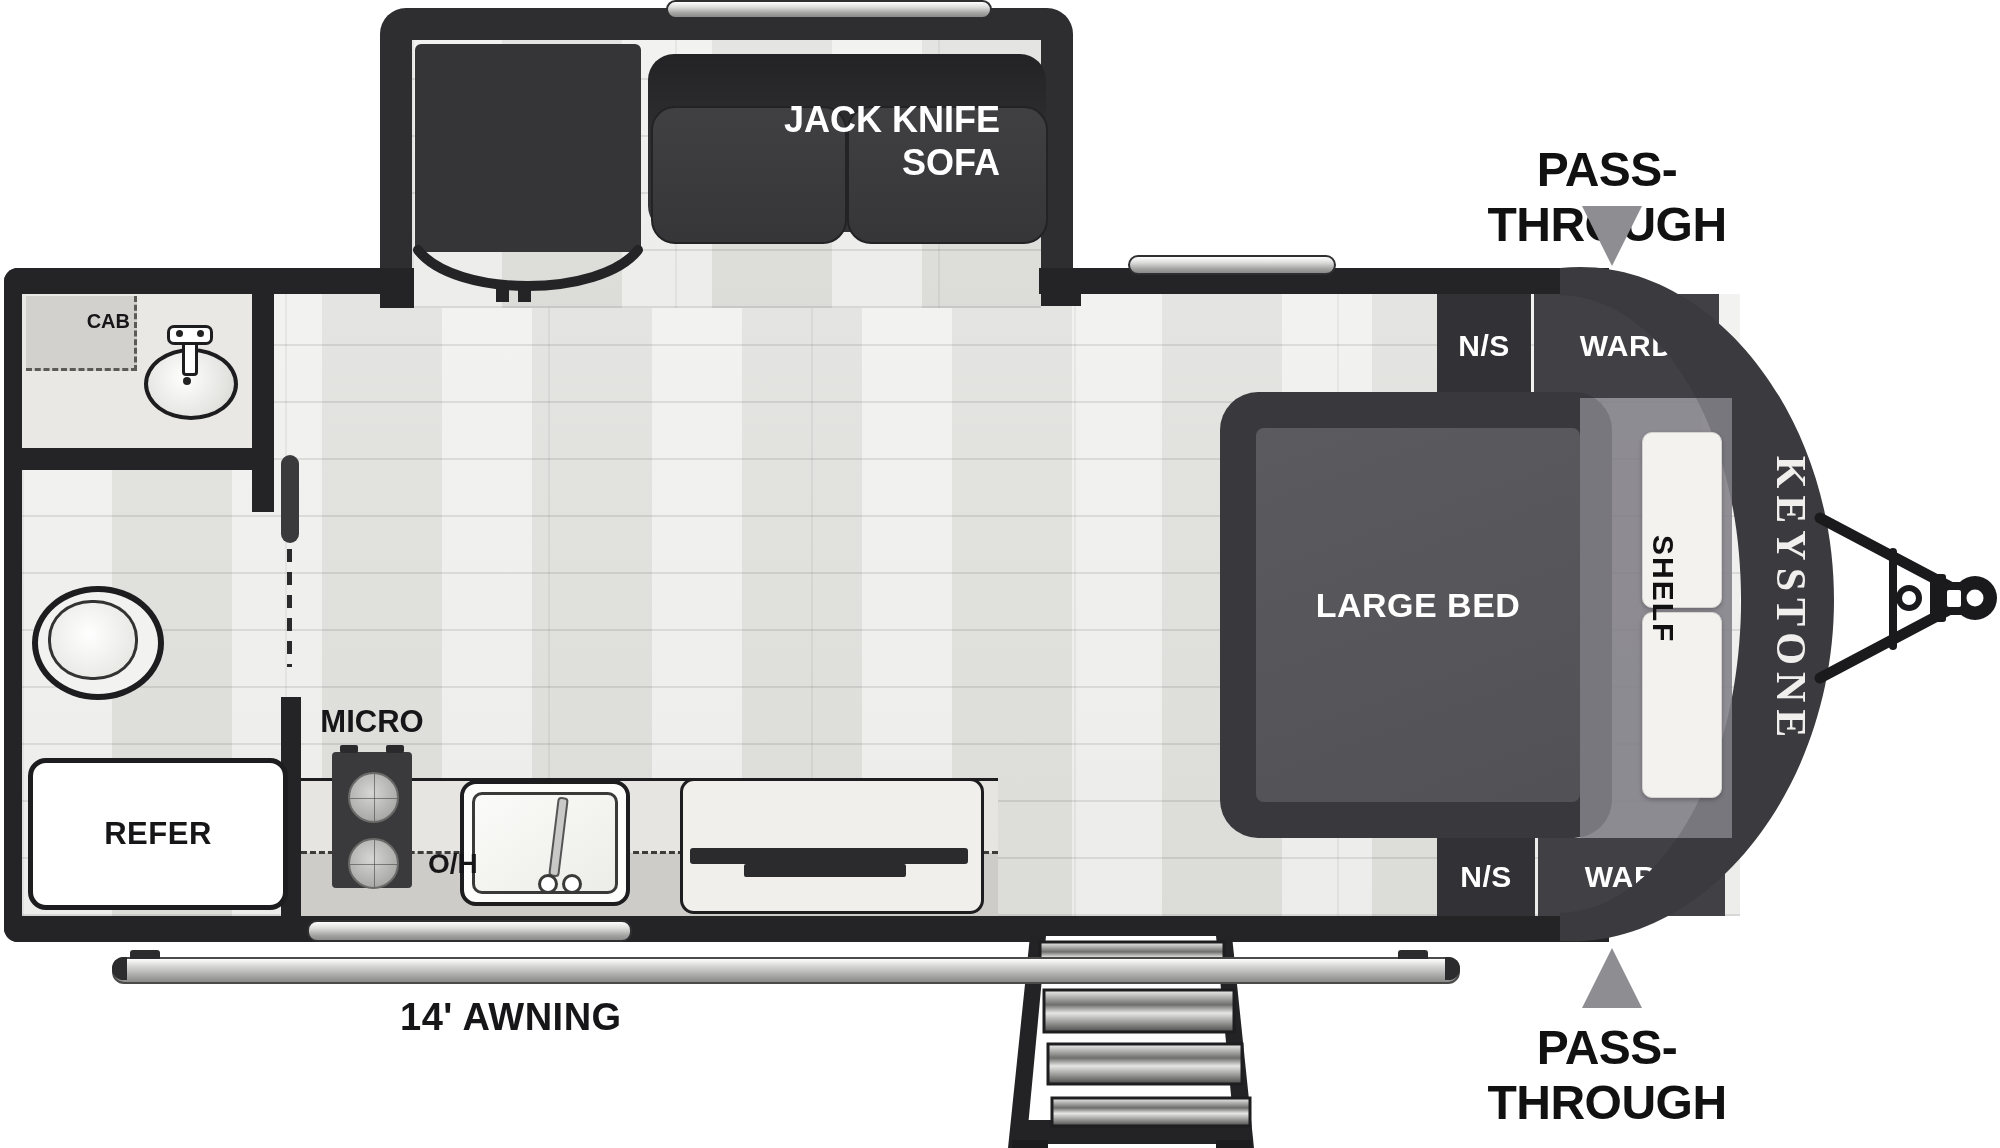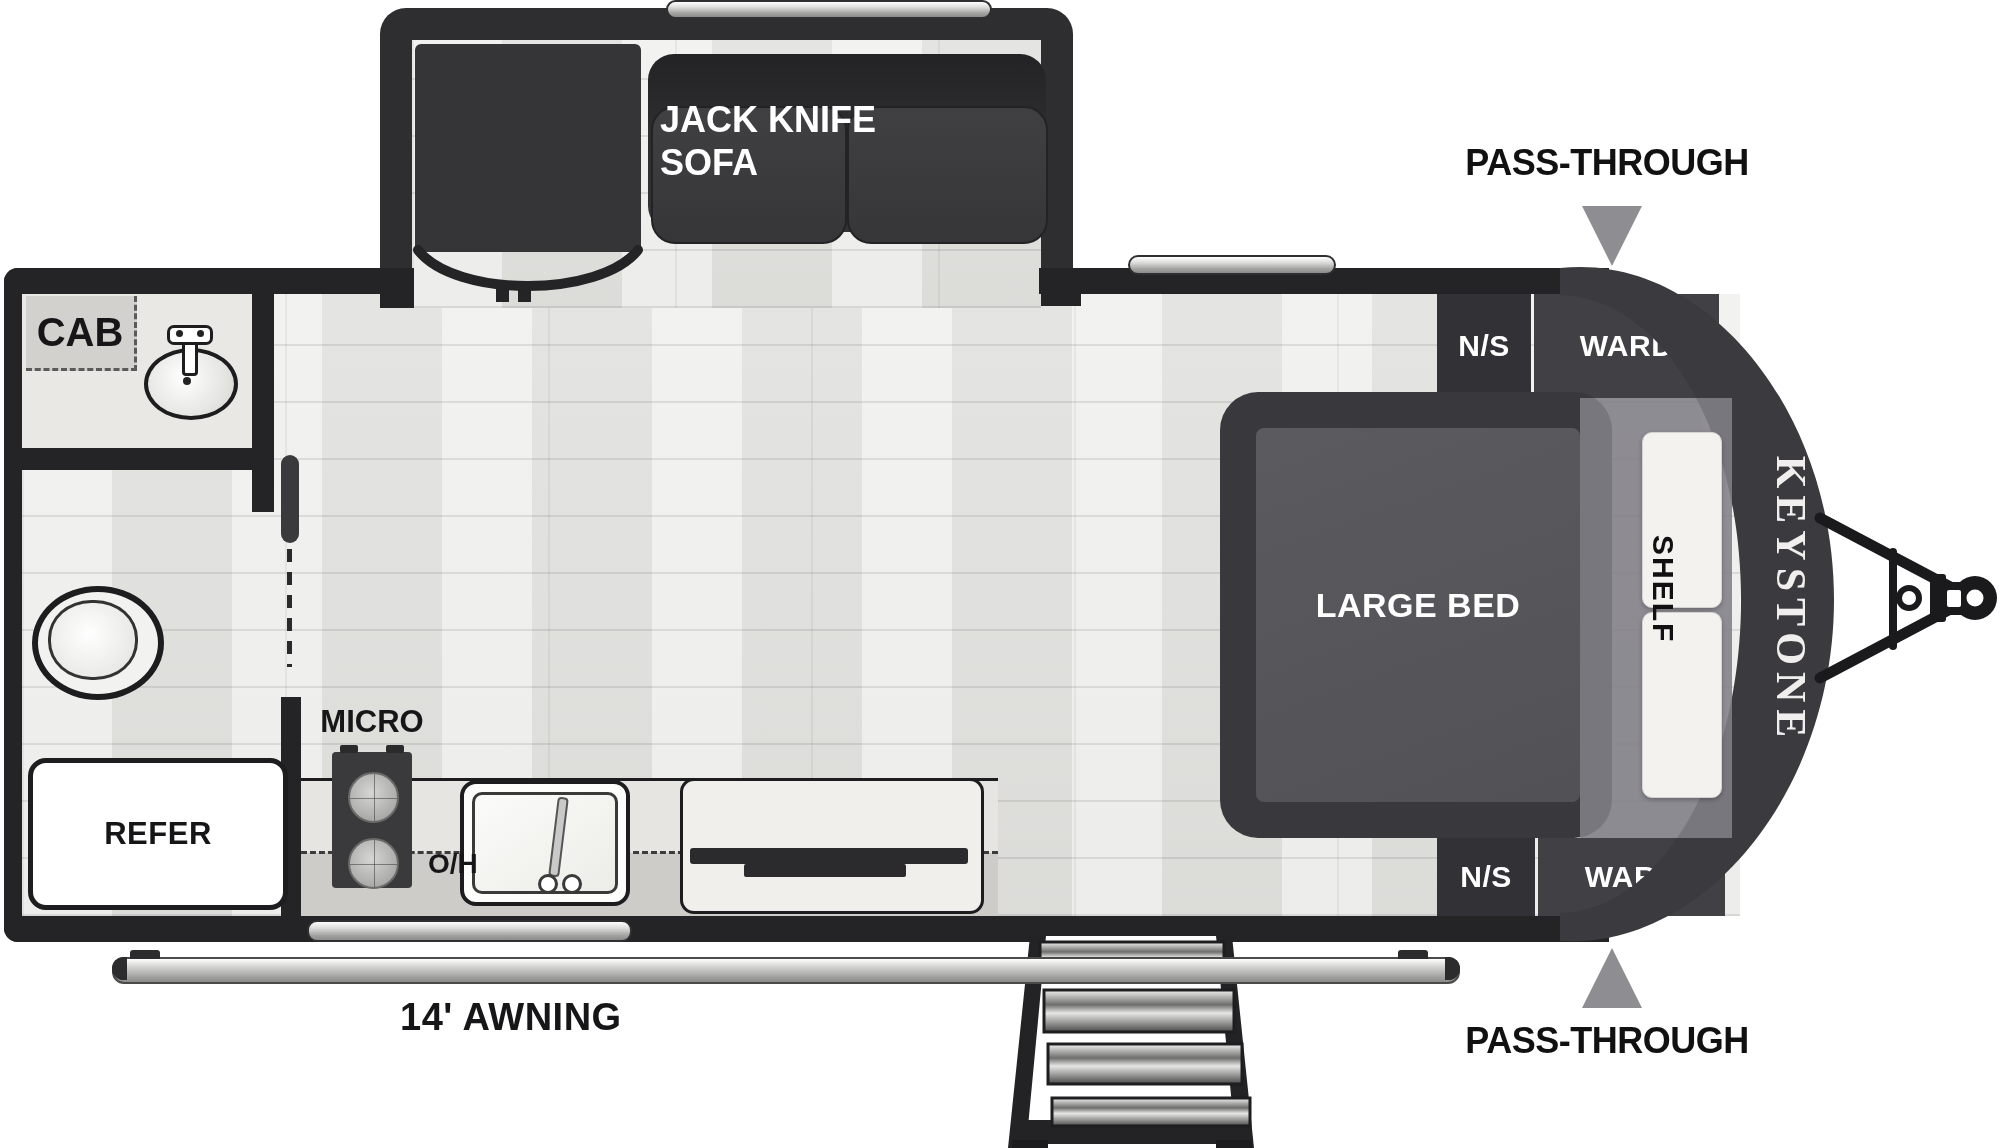--- a/index.html
+++ b/index.html
@@ -40,21 +40,21 @@
   .win{background:linear-gradient(180deg,#ffffff, #dcdcda 35%, #a2a2a0 75%, #8b8b89);
        border:2px solid #2f2f31;border-radius:10px;z-index:4;}
   .win-slide{left:666px;top:0px;width:322px;height:15px;}
   .win-top{left:1128px;top:255px;width:204px;height:16px;}
   .win-bottom{left:307px;top:920px;width:321px;height:18px;}
   
   .vanity{left:22px;top:294px;width:230px;height:154px;background:#e9e8e4;z-index:2;
           border-bottom:2px solid #3a3a3a;}
   .cab-box{left:26px;top:296px;width:108px;height:72px;background:#d2d1cd;z-index:2;
            border-right:3px dashed #5a5a58;border-bottom:3px dashed #5a5a58;}
-  .cab-label{left:30px;top:310px;width:100px;text-align:center;font-size:40px;font-weight:bold;
+  .cab-label{left:30px;top:310px;width:100px;text-align:right;font-size:20px;font-weight:bold;
              color:var(--tdark);z-index:6;}
   .sink1{left:144px;top:348px;width:86px;height:64px;border:4px solid #1d1d1f;border-radius:50%;
          background:radial-gradient(circle at 42% 40%, #ffffff, #e2e2df 70%, #cfcfcc);z-index:5;}
   .sink1-drain{left:183px;top:377px;width:8px;height:8px;background:#222;border-radius:50%;z-index:6;}
   .faucet1-bar{left:167px;top:325px;width:40px;height:14px;background:#fff;border:3px solid #1d1d1f;
                border-radius:7px;z-index:6;}
   .faucet1-dot{width:7px;height:7px;background:#222;border-radius:50%;position:absolute;top:2px;}
   .faucet1-stem{left:182px;top:338px;width:10px;height:32px;background:#fff;border:3px solid #1d1d1f;
                 border-radius:0 0 4px 4px;z-index:5;}
   .toilet-outer{left:32px;top:586px;width:120px;height:102px;border:6px solid #1d1d1f;border-radius:50%;
@@ -100,21 +100,21 @@
   
   .fridge{left:415px;top:44px;width:226px;height:208px;background:#353538;border-radius:6px;z-index:5;}
   .fridge-label{left:415px;top:96px;width:226px;text-align:center;font-size:36px;font-weight:bold;
                 color:var(--tlight);white-space:pre-line;line-height:1.2;z-index:6;}
   .sofa-back{left:648px;top:54px;width:398px;height:178px;border-radius:26px;z-index:5;
              background:linear-gradient(180deg,#232325,#2e2e30 45%,#343436);}
   .cushion{position:absolute;top:106px;height:134px;border-radius:24px;z-index:5;
            background:linear-gradient(180deg,#404043,#363639);border:2px solid #232325;}
   .cushion-l{left:651px;width:192px;}
   .cushion-r{left:847px;width:197px;}
-  .sofa-label{left:660px;top:98px;width:380px;text-align:left;font-size:36px;font-weight:bold;
+  .sofa-label{left:620px;top:98px;width:380px;text-align:right;font-size:36px;font-weight:bold;
               color:var(--tlight);white-space:pre-line;line-height:1.2;z-index:6;}
   
   .cabinet{z-index:5;display:flex;align-items:center;justify-content:center;
            color:var(--tlight);font-size:30px;font-weight:bold;letter-spacing:0.5px;}
   .cab-dark{background:#323236;}
   .cab-mid{background:#404045;}
   .ns-top{left:1437px;top:294px;width:94px;height:104px;}
   .ward-top{left:1534px;top:294px;width:185px;height:104px;}
   .ns-bottom{left:1437px;top:838px;width:98px;height:78px;}
   .ward-bottom{left:1538px;top:838px;width:187px;height:78px;}
@@ -123,21 +123,21 @@
             background:linear-gradient(160deg,#5b5a5e,#525156);}
   .bed-label{left:1256px;top:586px;width:324px;text-align:center;font-size:34px;font-weight:bold;
              color:var(--tlight);z-index:7;letter-spacing:0.5px;}
   .shelf-strip{left:1580px;top:398px;width:152px;height:440px;background:rgba(130,128,135,0.88);z-index:6;}
   .shelf-board{position:absolute;left:62px;width:78px;background:#f3f2ef;border:1px solid #d4d3d0;
                border-radius:10px;box-shadow:0 2px 4px rgba(0,0,0,0.25);}
   .shelf-label{left:1634px;top:514px;width:46px;height:150px;z-index:7;
                writing-mode:vertical-rl;text-align:center;
                font-size:30px;font-weight:bold;color:#111;letter-spacing:2px;}
   
-  .pt-text{width:320px;text-align:center;font-size:36px;font-weight:bold;color:#111;
+  .pt-text{width:320px;text-align:center;font-size:48px;font-weight:bold;color:#111;
            letter-spacing:-0.5px;z-index:7;}
   .pt-top-text{left:1447px;top:142px;}
   .pt-bottom-text{left:1447px;top:1020px;}
   .tri{width:0;height:0;z-index:7;}
   .tri-down{left:1582px;top:206px;border-left:30px solid transparent;border-right:30px solid transparent;
             border-top:60px solid var(--tri);}
   .tri-up{left:1582px;top:948px;border-left:30px solid transparent;border-right:30px solid transparent;
           border-bottom:60px solid var(--tri);}
   
   .awning{left:112px;top:957px;width:1344px;height:23px;border-radius:12px;z-index:6;

